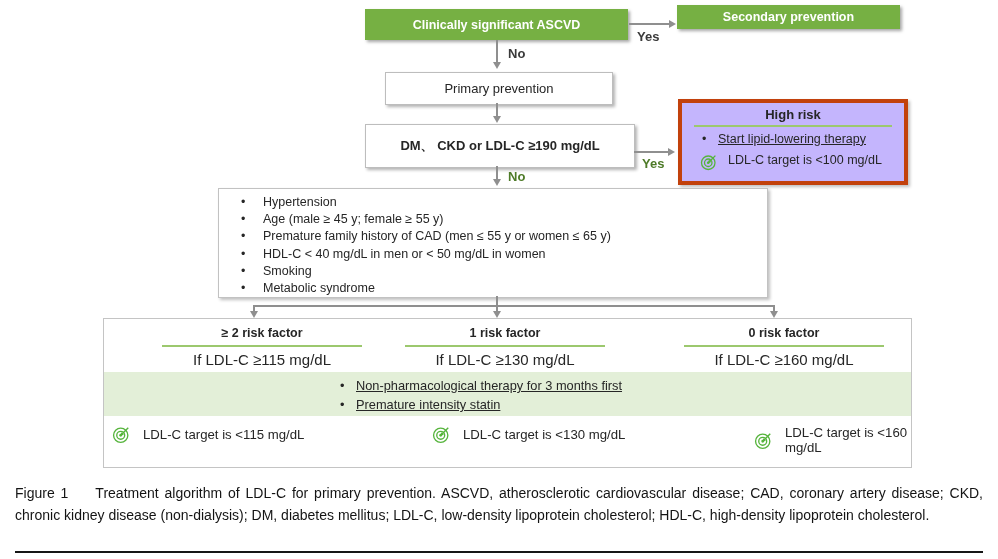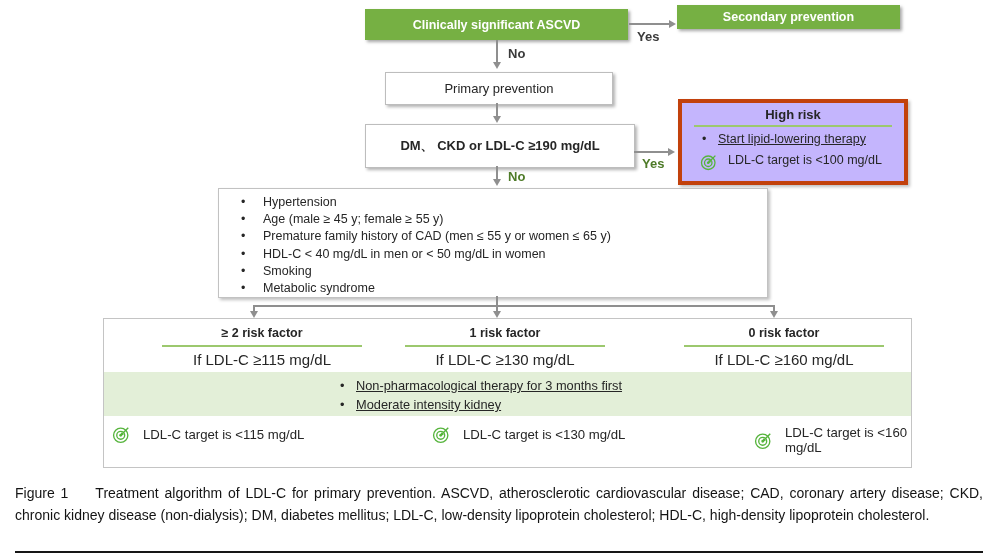--- a/index.html
+++ b/index.html
@@ -144,21 +144,21 @@
       <div class="ch-cond">If LDL-C ≥130 mg/dL</div>
     </div>
     <div class="col-head" style="left:555px;">
       <div class="ch-title">0 risk factor</div>
       <div class="green-rule"></div>
       <div class="ch-cond">If LDL-C ≥160 mg/dL</div>
     </div>
 
     <div id="therapy-band">
       <div class="bullet-line">Non-pharmacological therapy for 3 months first</div>
-      <div class="bullet-line">Moderate intensity kidney</div>
+      <div class="bullet-line">Premature intensity statin</div>
     </div>
 
     <div class="target-group" style="left:8px;">
       <svg class="ticon" width="19" height="19" viewBox="0 0 24 24">
         <circle cx="11" cy="13" r="9" fill="none" stroke="#56b43c" stroke-width="1.7"></circle>
         <circle cx="11" cy="13" r="5" fill="none" stroke="#56b43c" stroke-width="1.7"></circle>
         <circle cx="11" cy="13" r="1.8" fill="#56b43c"></circle>
         <line x1="20.5" y1="3.5" x2="12" y2="12" stroke="#56b43c" stroke-width="1.8"></line>
         <polygon points="10,14 15,12 12,9" fill="#56b43c"></polygon>
       </svg>

